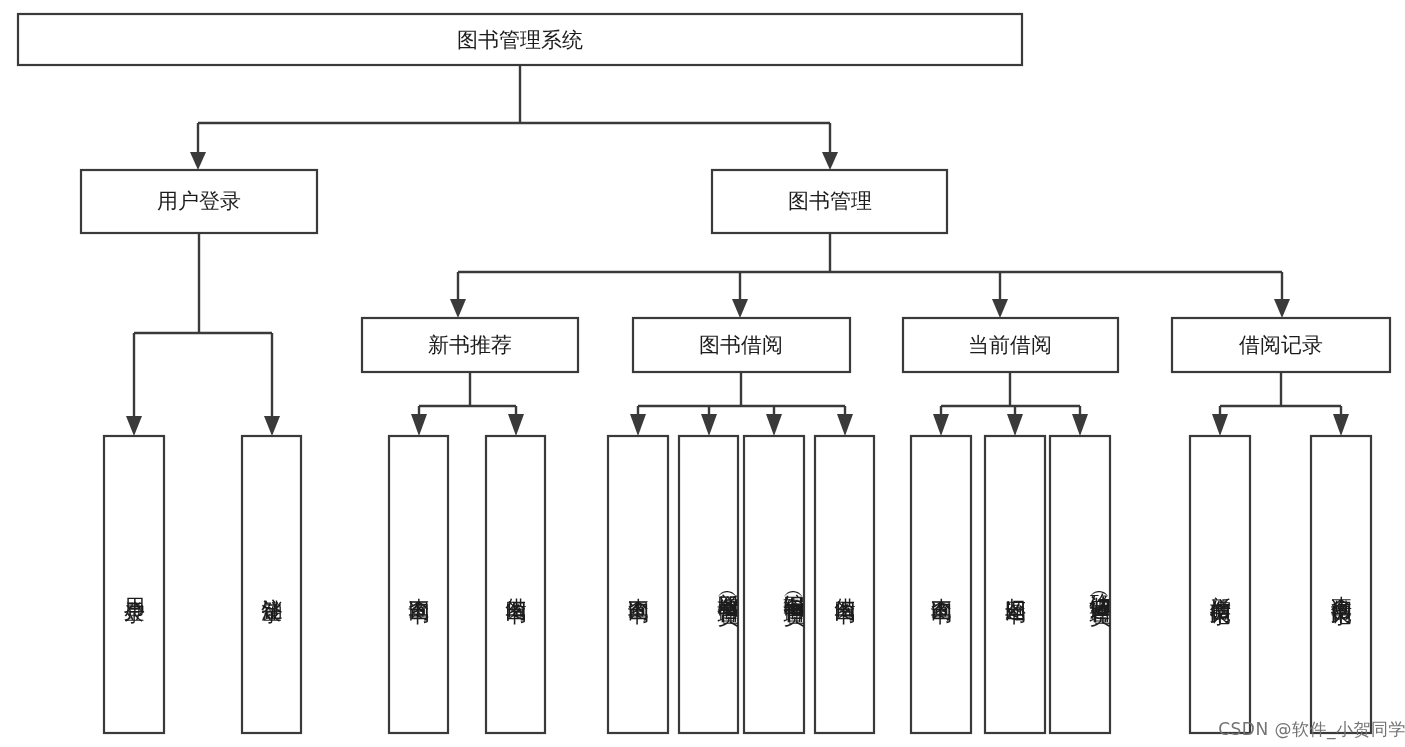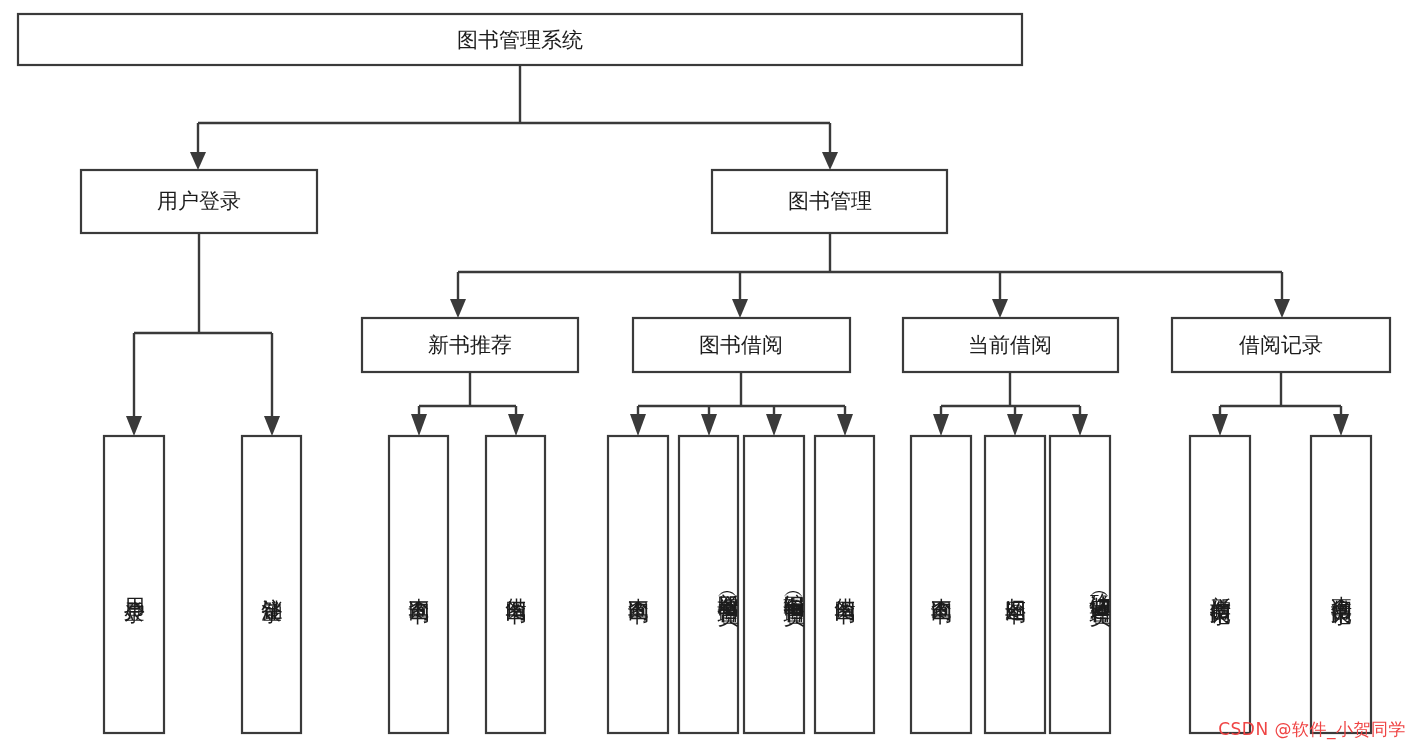--- a/index.html
+++ b/index.html
@@ -63,21 +63,21 @@
     white-space: nowrap;
     text-align: center;
     pointer-events: none;
   }
   .watermark {
     position: absolute;
     right: 8px;
     bottom: 6px;
     font-family: "DejaVu Sans", "Liberation Sans", sans-serif;
     font-size: 17px;
-    color: #ef4444;
+    color: #737373;
     white-space: nowrap;
     letter-spacing: 0.5px;
   }
 </style>
 </head>
 <body>
 
 <div id="diagram-root">
 
   <svg id="chart-svg" viewBox="0 0 1405 747">

